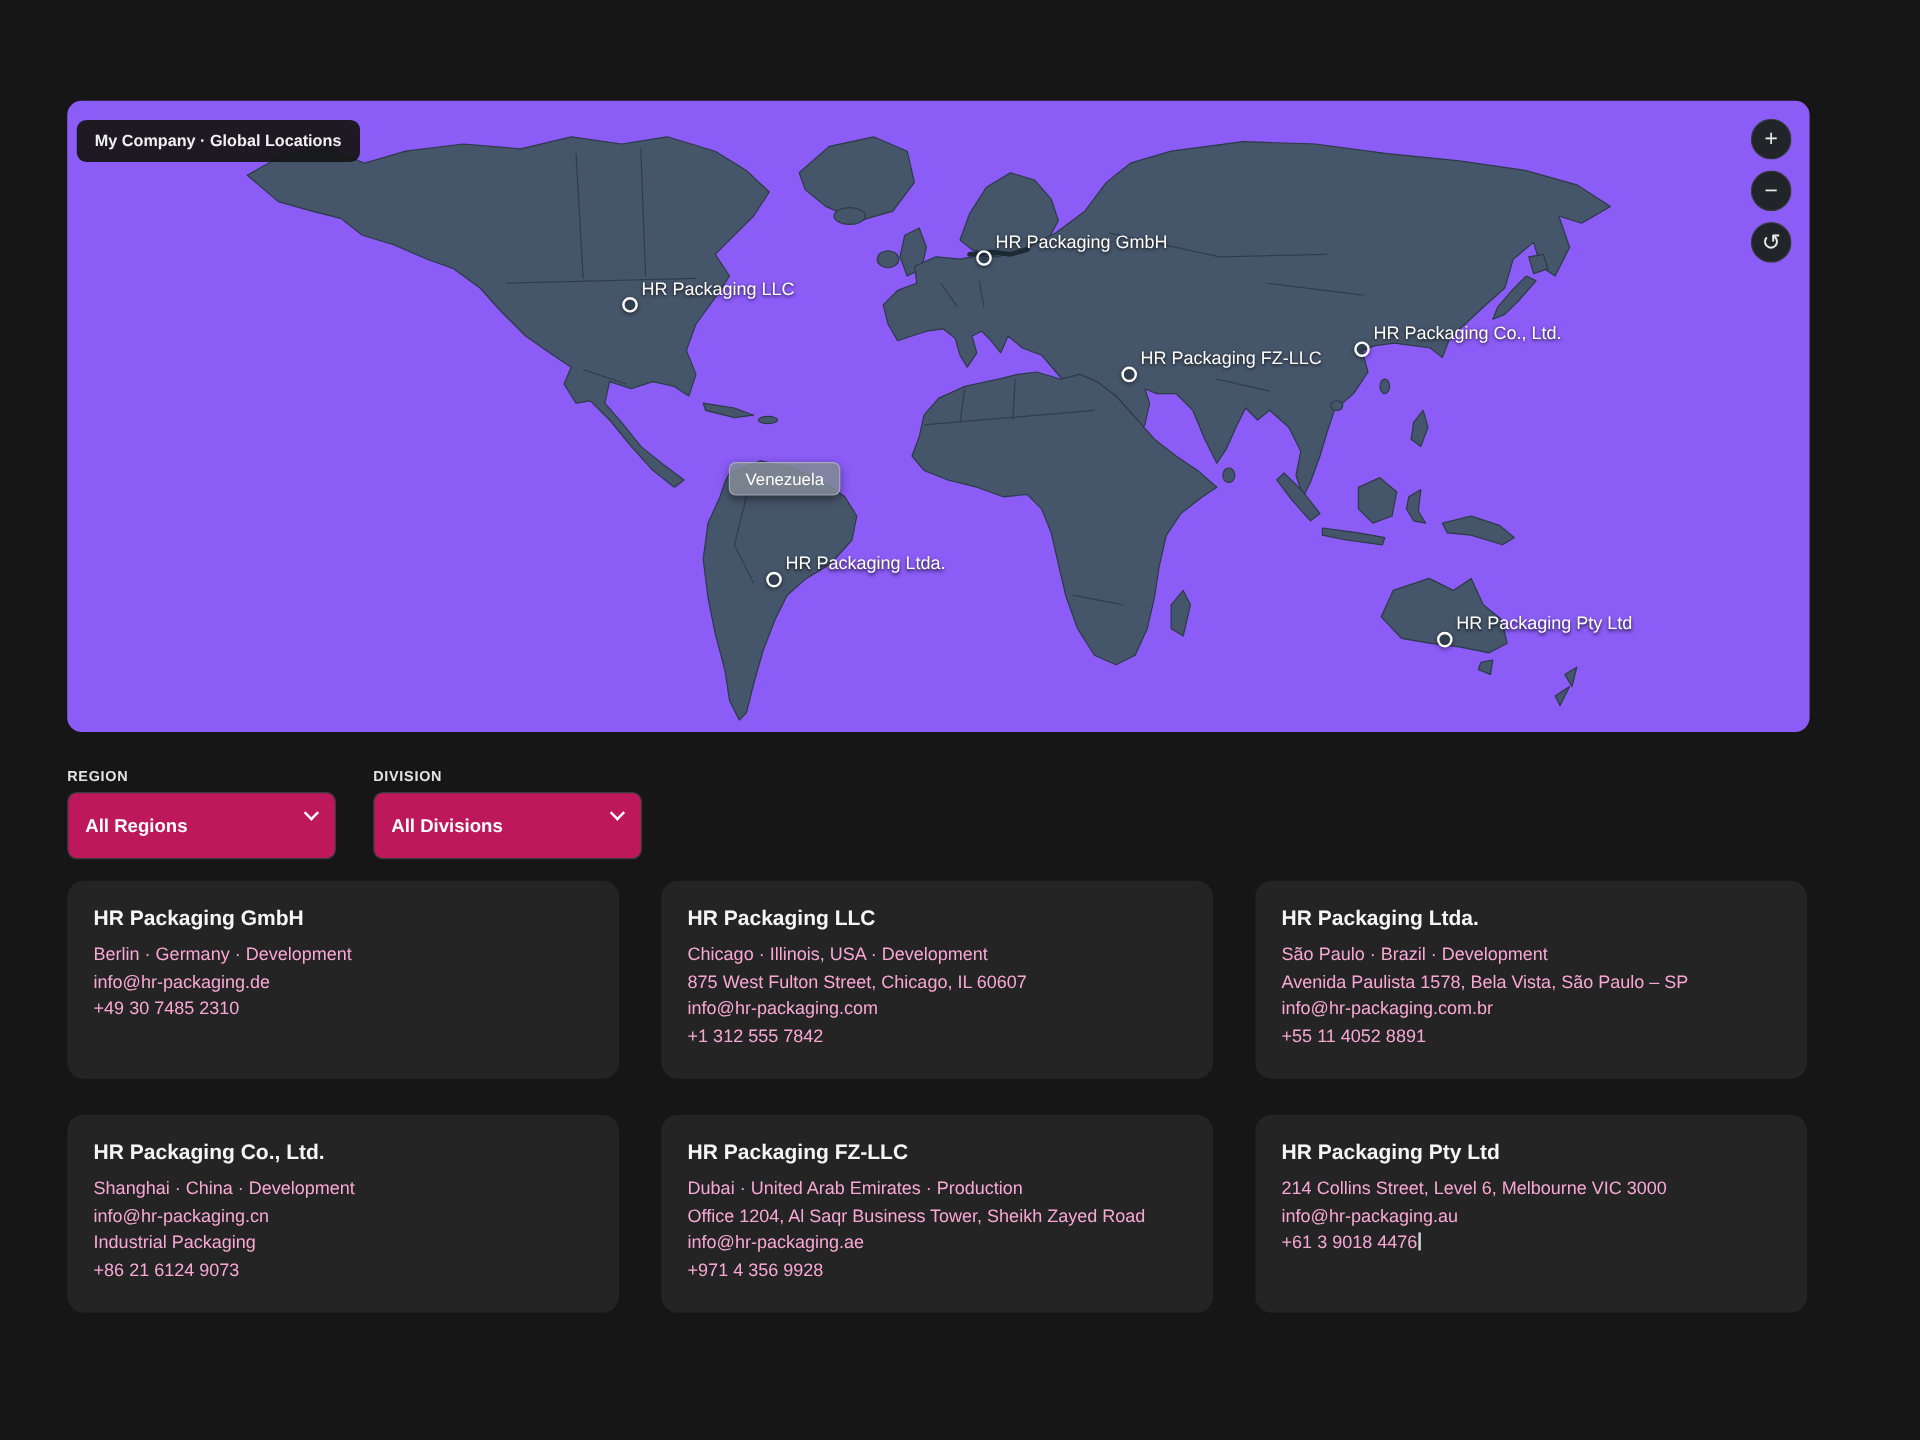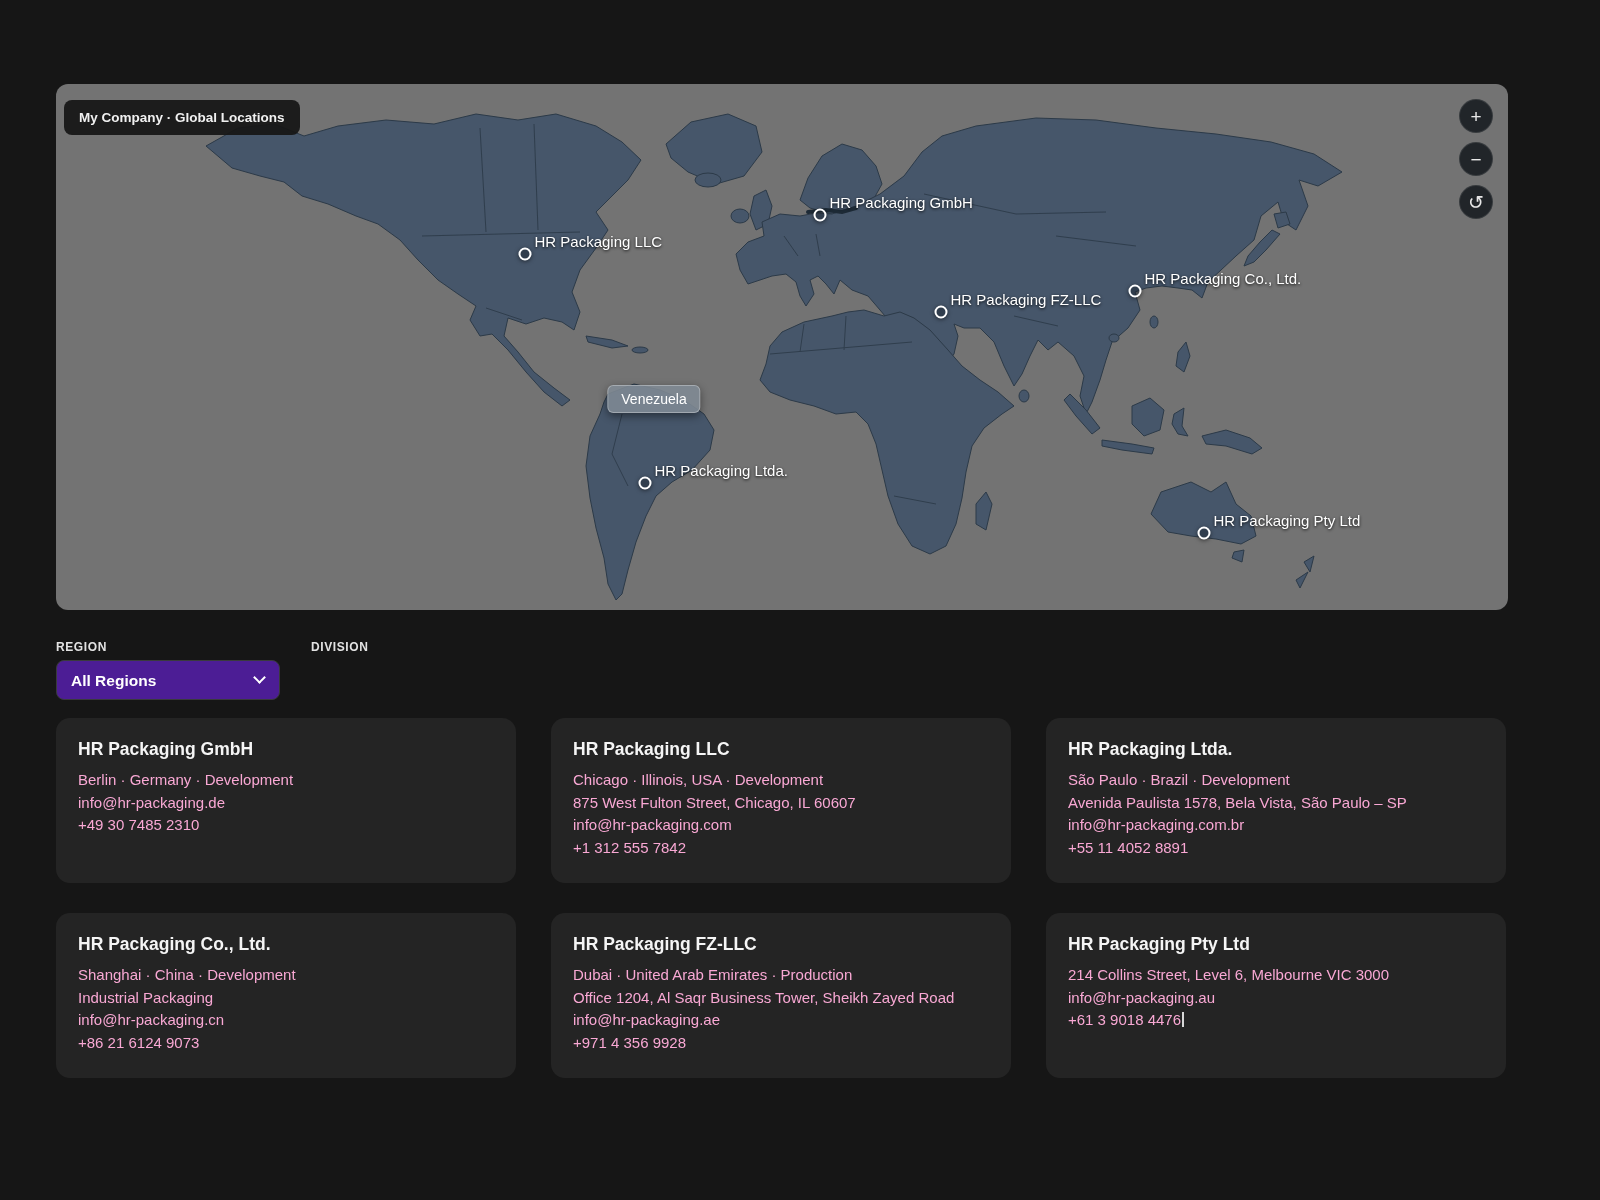--- a/index.html
+++ b/index.html
@@ -9,21 +9,21 @@
     background:#161616;
     font-family:"Liberation Sans", sans-serif;
     color:#f2f2f2;
   }
   .page { padding:84px 0 0 56px; width:1508px; }
 
   
   .map-panel {
     position:relative; width:1452px; height:526px;
     border-radius:12px; overflow:hidden;
-    background:#737373;
+    background:#8b5cf6;
   }
   .map-panel svg { position:absolute; inset:0; display:block; }
   .map-overlay { position:absolute; inset:0; }
 
   .map-badge {
     position:absolute; top:16px; left:8px; z-index:5;
     background:rgba(22,22,22,0.94);
     border-radius:8px; padding:10px 15px;
     font-size:13.5px; font-weight:bold; color:#f0f0f0;
   }
@@ -64,22 +64,22 @@
   }
 
   
   .filters { display:flex; gap:31px; margin-top:30px; }
   .filter-label {
     display:block; font-size:12px; font-weight:bold;
     letter-spacing:0.05em; color:#e3e3e3; margin-bottom:6px;
   }
   .select-wrap { position:relative; width:224px; }
   .select-wrap select {
-    width:100%; height:40px;
-    background:#4c1d95; color:#ffffff;
+    width:100%; height:56px;
+    background:#be185d; color:#ffffff;
     border:1px solid #3a3a3d; border-radius:8px;
     font-size:15.5px; font-weight:bold;
     padding:0 38px 0 14px;
     appearance:none; -webkit-appearance:none; -moz-appearance:none;
     font-family:inherit; cursor:pointer;
   }
   .chevron {
     position:absolute; right:16px; top:13px;
     width:9px; height:9px;
     border-right:2px solid #ffffff; border-bottom:2px solid #ffffff;
@@ -226,20 +226,26 @@
       <label class="filter-label">REGION</label>
       <div class="select-wrap">
         <select>
           <option>All Regions</option>
         </select>
         <span class="chevron"></span>
       </div>
     </div>
     <div class="filter">
       <label class="filter-label">DIVISION</label>
+      <div class="select-wrap">
+        <select>
+          <option>All Divisions</option>
+        </select>
+        <span class="chevron"></span>
+      </div>
     </div>
   </div>
 
   <div class="cards">
   <div class="card">
     <h3 class="card-title">HR Packaging GmbH</h3>
     <p class="card-line card-meta">Berlin · Germany · Development</p>
     <p class="card-line card-email">info@hr-packaging.de</p>
     <p class="card-line card-phone">+49 30 7485 2310</p>
   </div>
@@ -256,22 +262,22 @@
     <h3 class="card-title">HR Packaging Ltda.</h3>
     <p class="card-line card-meta">São Paulo · Brazil · Development</p>
     <p class="card-line card-address">Avenida Paulista 1578, Bela Vista, São Paulo – SP</p>
     <p class="card-line card-email">info@hr-packaging.com.br</p>
     <p class="card-line card-phone">+55 11 4052 8891</p>
   </div>
 
   <div class="card">
     <h3 class="card-title">HR Packaging Co., Ltd.</h3>
     <p class="card-line card-meta">Shanghai · China · Development</p>
+    <p class="card-line card-email">info@hr-packaging.cn</p>
     <p class="card-line card-address">Industrial Packaging</p>
-    <p class="card-line card-email">info@hr-packaging.cn</p>
     <p class="card-line card-phone">+86 21 6124 9073</p>
   </div>
 
   <div class="card">
     <h3 class="card-title">HR Packaging FZ-LLC</h3>
     <p class="card-line card-meta">Dubai · United Arab Emirates · Production</p>
     <p class="card-line card-address">Office 1204, Al Saqr Business Tower, Sheikh Zayed Road</p>
     <p class="card-line card-email">info@hr-packaging.ae</p>
     <p class="card-line card-phone">+971 4 356 9928</p>
   </div>

